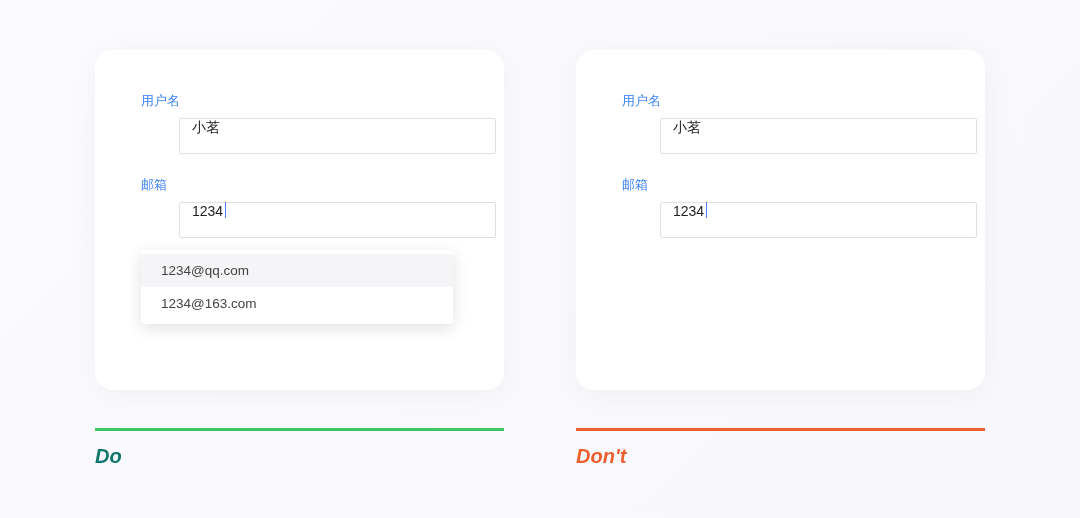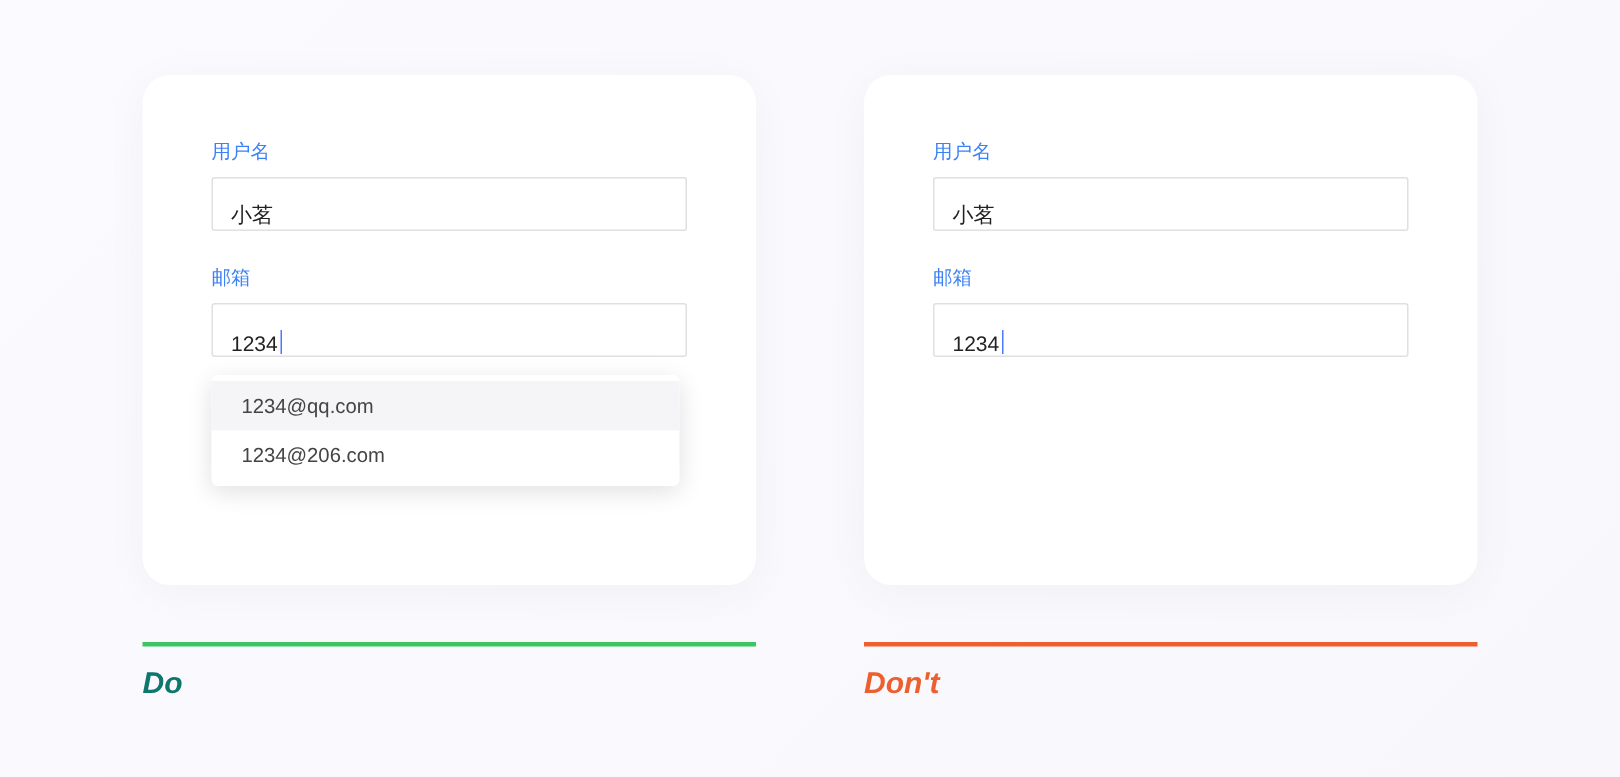--- a/index.html
+++ b/index.html
@@ -48,21 +48,22 @@
       width: 100%;
       height: 36px;
       border: 1px solid #e0e0e0;
       border-radius: 2px;
       padding: 0 12px;
       font-size: 14px;
       color: #222222;
       background: #ffffff;
       outline: none;
       display: flex;
-      align-items: flex-end;
+      align-items: flex-start;
+      margin-left: 38px;
     }
     .input .cursor {
       display: inline-block;
       width: 1px;
       height: 16px;
       background: #4a7bff;
       margin-left: 2px;
       vertical-align: middle;
       position: relative;
       top: -1px;
@@ -126,21 +127,21 @@
     </div>
     <div class="form-group">
       <span class="label">邮箱</span>
       <div class="input-wrap">
         <div class="input">
           <span>1234</span>
             <span class="cursor"></span>
         </div>
         <div class="dropdown">
           <div class="dropdown-item">1234@qq.com</div>
-          <div class="dropdown-item">1234@206.com</div>
+          <div class="dropdown-item">1234@163.com</div>
         </div>
       </div>
     </div>
   </div>
   <div class="footer">
     <div class="divider green"></div>
     <span class="footer-label green">Do</span>
   </div>
 </div>
 

